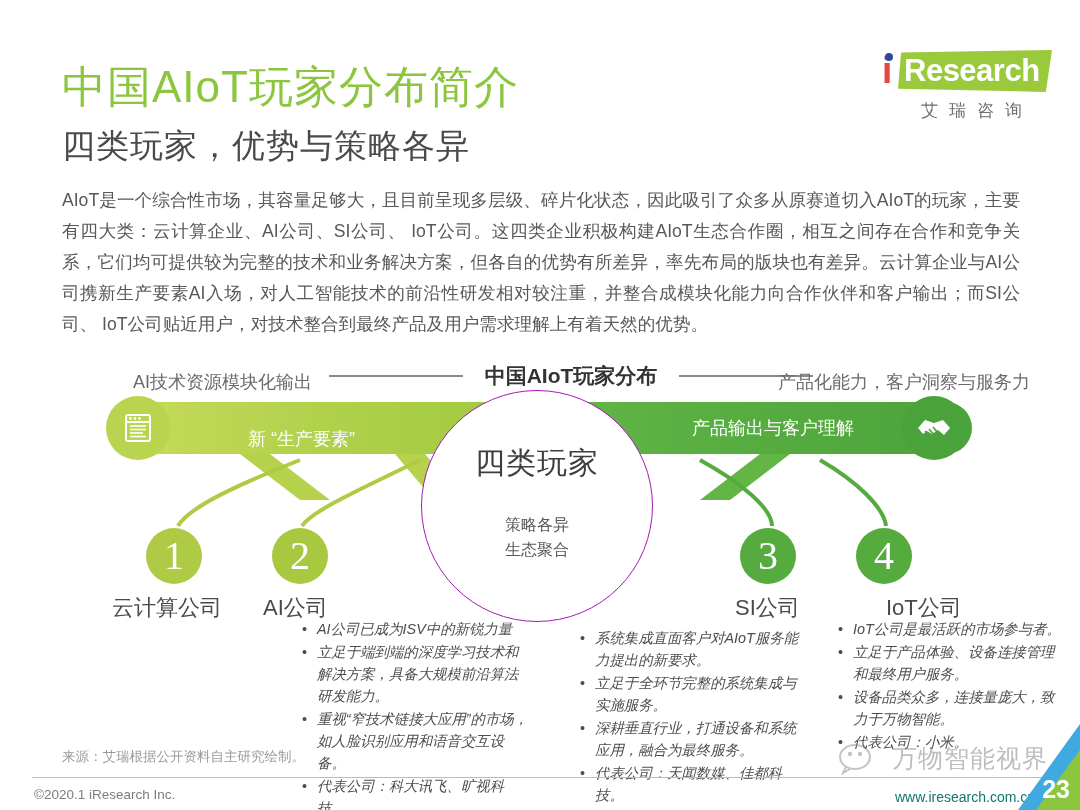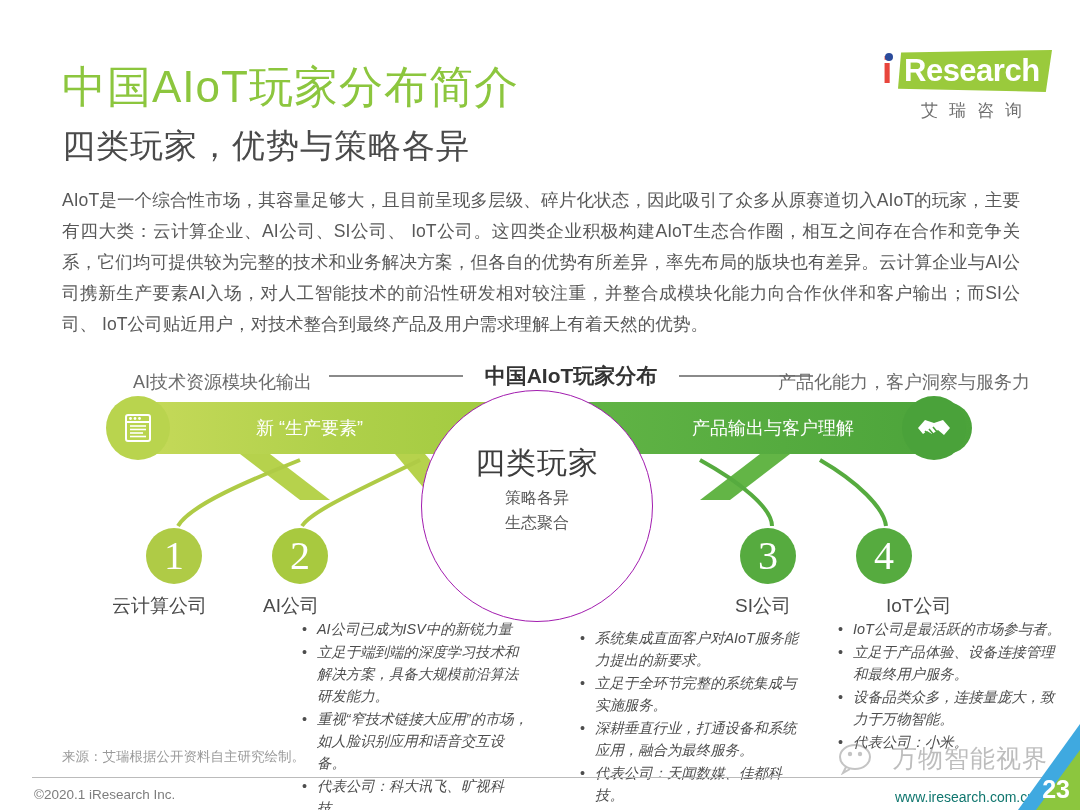--- a/index.html
+++ b/index.html
@@ -163,21 +163,21 @@
     border-radius: 6px 26px 26px 6px;
   }
   .bar-label {
     position: absolute;
     top: 0; height: 52px;
     line-height: 52px;
     color: #ffffff;
     font-size: 18px;
     white-space: nowrap;
   }
-  .bar-left .bar-label  { left: 148px; }
+  .bar-left .bar-label  { left: 140px; margin-top: 11px; }
   .bar-right .bar-label { left: 140px; }
 
   .end-icon {
     position: absolute;
     top: 56px;
     width: 64px; height: 64px;
     border-radius: 50%;
   }
   .end-icon.left  { left: 106px; background: #B9D44E; }
   .end-icon.right { left: 902px; background: #4AA23A; }
@@ -194,21 +194,21 @@
     z-index: 3;
     text-align: center;
   }
   .center-circle .cc-title {
     margin-top: 52px;
     font-size: 30px;
     color: #3D3D3D;
     letter-spacing: 1px;
   }
   .center-circle .cc-sub {
-    margin-top: 1px;
+    margin-top: 28px;
     font-size: 16px;
     color: #5A5A5A;
     line-height: 25px;
     text-align: center;
   }
 
   
   .connectors { position: absolute; left: 0; top: 0; width: 1080px; height: 290px; z-index: 1; }
 
   
@@ -223,21 +223,21 @@
     font-family: "Liberation Serif", serif;
     z-index: 4;
   }
   .num.n1 { left: 146px; top: 188px; background: #AFCB46; }
   .num.n2 { left: 272px; top: 188px; background: #A8C93F; }
   .num.n3 { left: 740px; top: 188px; background: #56AB3F; }
   .num.n4 { left: 856px; top: 188px; background: #56AB3F; }
 
   .num-label {
     position: absolute;
-    font-size: 19px;
+    font-size: 22px;
     color: #4A4A4A;
     white-space: nowrap;
     z-index: 4;
   }
   .num-label.l1 { left: 112px; top: 253px; }
   .num-label.l2 { left: 263px; top: 253px; }
   .num-label.l3 { left: 735px; top: 253px; }
   .num-label.l4 { left: 886px; top: 253px; }
 
   

